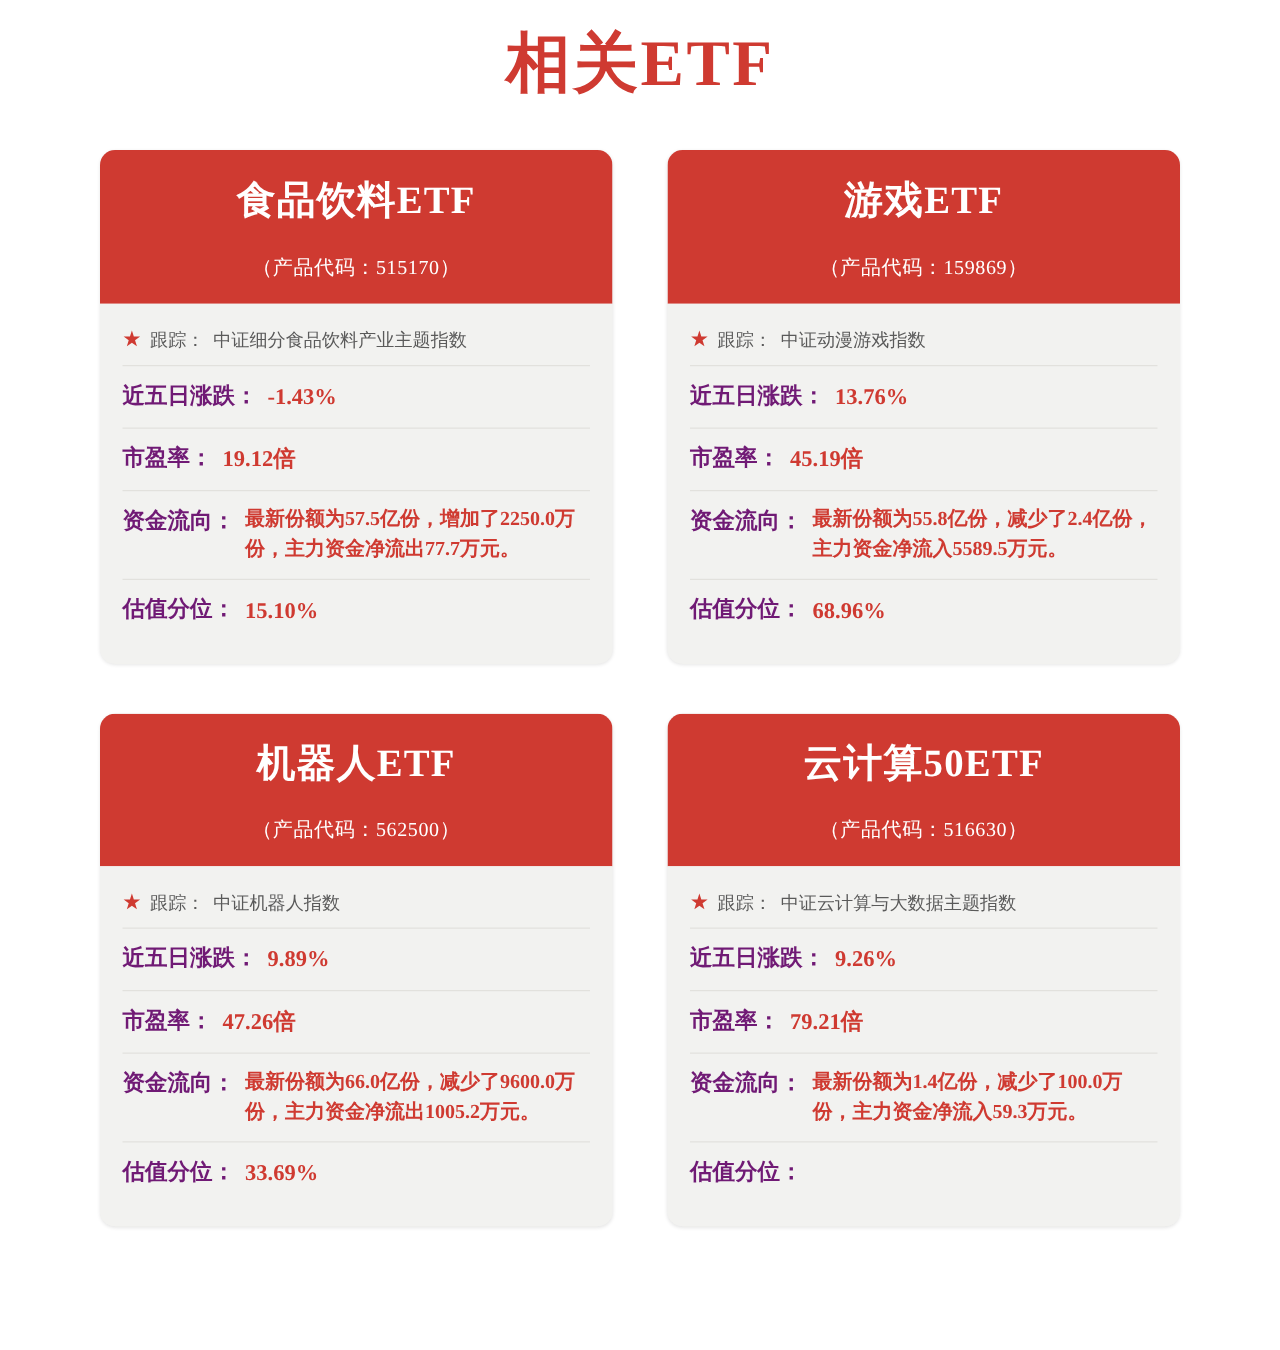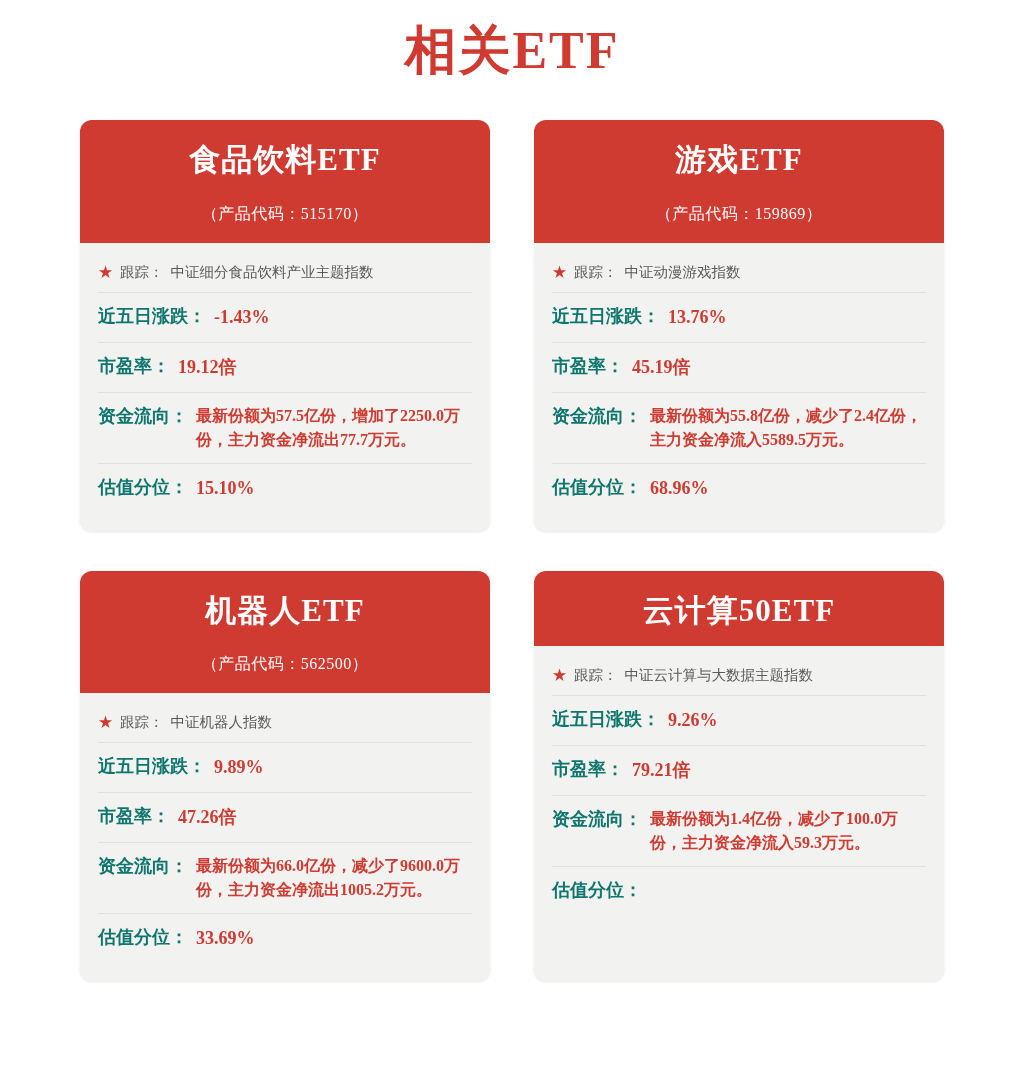--- a/index.html
+++ b/index.html
@@ -82,21 +82,21 @@
     display: flex;
     align-items: flex-start;
     padding: 11px 0;
     border-top: 1px solid #e2e1dd;
     font-size: 18px;
   }
   .metric:first-of-type {
     border-top: 1px solid #e2e1dd;
   }
   .metric-label {
-    color: #0f766e;
+    color: #701a75;
     font-weight: bold;
     white-space: nowrap;
     flex: 0 0 auto;
   }
   .metric-value {
     color: #cf3a31;
     font-weight: bold;
     margin-left: 8px;
     flex: 1 1 auto;
     line-height: 1.5;
@@ -206,20 +206,23 @@
         <div class="metric">
           <span class="metric-label">估值分位：</span>
           <span class="metric-value">33.69%</span>
         </div>
       </div>
     </div>
 
     <div class="card">
       <div class="card-head">
         <div class="card-name">云计算50ETF</div>
+        <div class="card-code">
+          <span>（产品代码：</span><span>516630</span><span>）</span>
+        </div>
       </div>
       <div class="card-body">
         <div class="track-row">
           <span class="star-icon">★</span>
           <span>跟踪：</span>
           <span>中证云计算与大数据主题指数</span>
         </div>
         <div class="metric">
           <span class="metric-label">近五日涨跌：</span>
           <span class="metric-value">9.26%</span>

